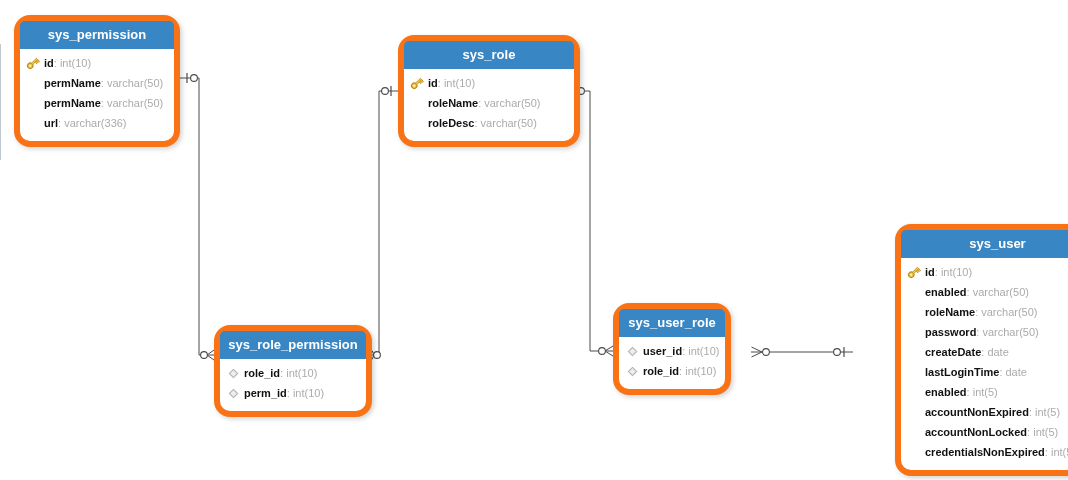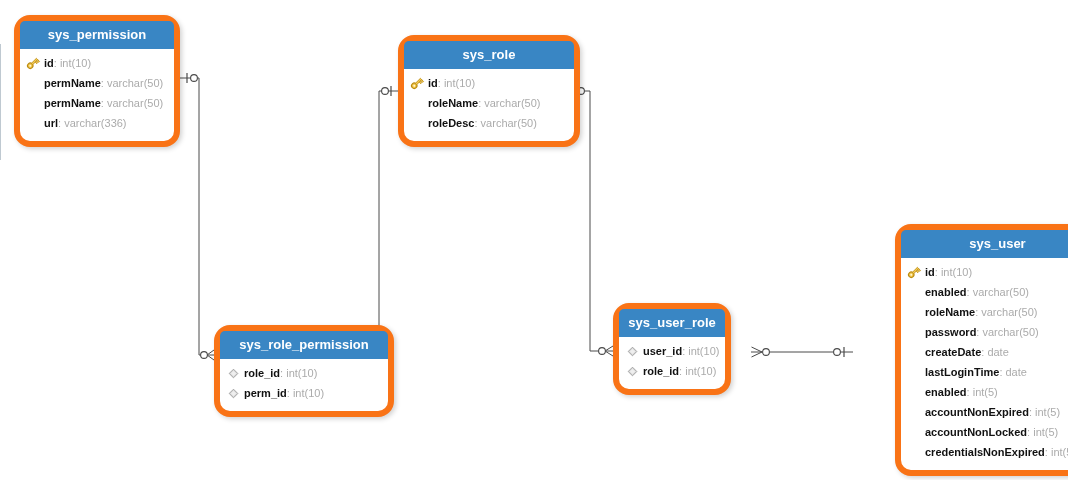--- a/index.html
+++ b/index.html
@@ -147,21 +147,21 @@
             <span class="fname">roleName</span>
             <span class="ftype">: varchar(50)</span>
           </div>
           <div class="trow">
             <span class="ficon"></span>
             <span class="fname">roleDesc</span>
             <span class="ftype">: varchar(50)</span>
           </div>
         </div>
       </div>
-      <div class="etable" style="left: 214px; top: 325px; width: 180px;">
+      <div class="etable" style="left: 214px; top: 325px; width: 158px;">
         <div class="thead">sys_role_permission</div>
         <div class="tbody">
           <div class="trow">
             <span class="ficon">
               <svg width="11" height="11" viewBox="0 0 12 12">
                 <path d="M6 1.3 L10.7 6 L6 10.7 L1.3 6 Z" fill="#dcdcdc" stroke="#9a9a9a" stroke-width="1"></path>
                 <path d="M6 3.2 L8.8 6 L6 8.8 L3.2 6 Z" fill="#efefef"></path>
               </svg>
             </span>
             <span class="fname">role_id</span>

